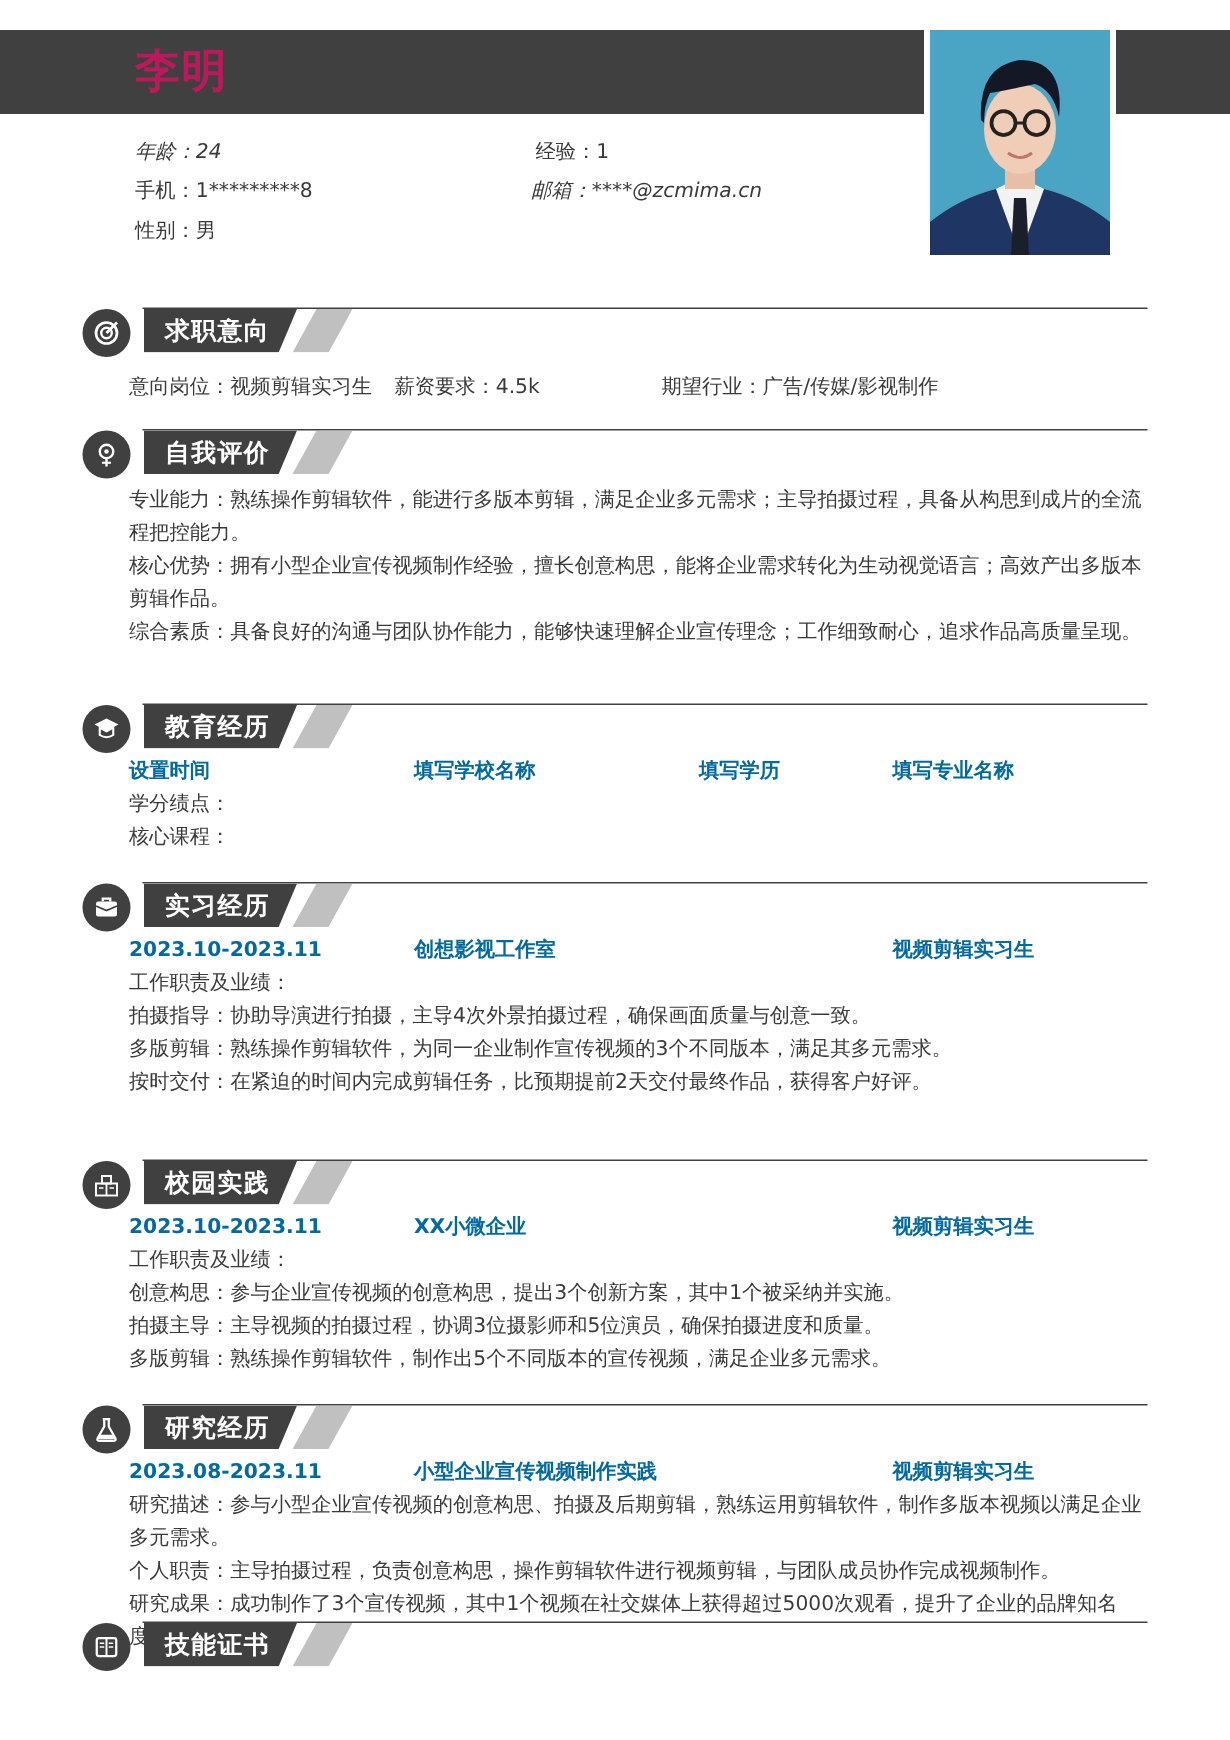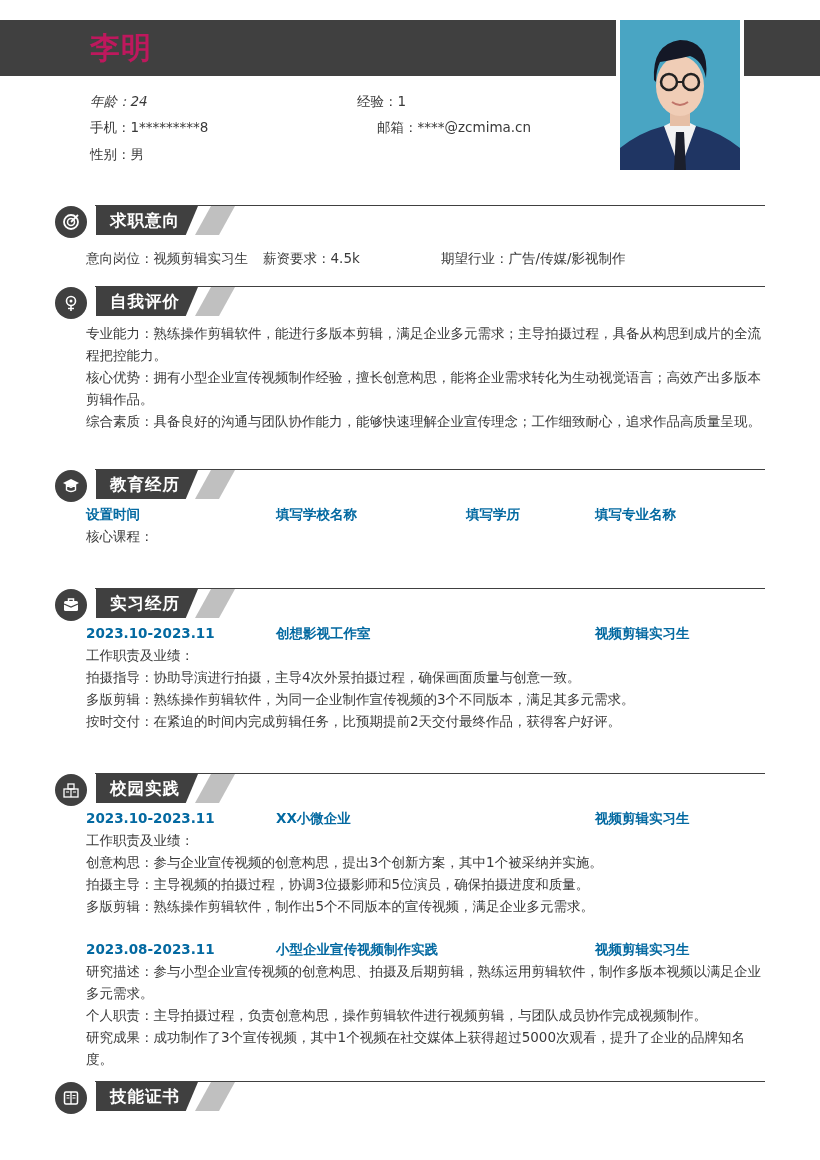--- a/index.html
+++ b/index.html
@@ -53,21 +53,21 @@
 
 <div class="info" style="left:90px; top:91px;font-style:italic;">
   <span>年龄：</span><span>24</span>
 </div>
 <div class="info" style="left:357px; top:91px;">
   <span>经验：</span><span>1</span>
 </div>
 <div class="info" style="left:90px; top:117px;">
   <span>手机：</span><span>1*********8</span>
 </div>
-<div class="info" style="left:377px; top:117px;">
+<div class="info" style="left:354px; top:117px;font-style:italic;">
   <span>邮箱：</span><span>****@zcmima.cn</span>
 </div>
 <div class="info" style="left:90px; top:144px;">
   <span>性别：</span><span>男</span>
 </div>
 
 <div class="section" style="top:205px;">
   <div class="sec-head">
     <div class="sec-line"></div>
     <div class="sec-icon">
@@ -123,20 +123,21 @@
     <div class="sec-slant"></div>
     <div class="sec-title">教育经历</div>
   </div>
   <div class="body">
     <div class="row-bold">
       <span style="left:0;">设置时间</span>
       <span style="left:190px;">填写学校名称</span>
       <span style="left:380px;">填写学历</span>
       <span style="left:509px;">填写专业名称</span>
     </div>
+    <div class="line">学分绩点：</div>
     <div class="line">核心课程：</div>
   </div>
 </div>
 
 <div class="section" style="top:588px;">
   <div class="sec-head">
     <div class="sec-line"></div>
     <div class="sec-icon">
       <svg width="18" height="18" viewBox="0 0 18 18">
           <rect x="2" y="5" width="14" height="10" rx="1.5" fill="#fff"></rect>
@@ -184,20 +185,32 @@
       <span style="left:509px;">视频剪辑实习生</span>
     </div>
     <div class="line">工作职责及业绩：</div>
     <div class="line">创意构思：参与企业宣传视频的创意构思，提出3个创新方案，其中1个被采纳并实施。</div>
     <div class="line">拍摄主导：主导视频的拍摄过程，协调3位摄影师和5位演员，确保拍摄进度和质量。</div>
     <div class="line">多版剪辑：熟练操作剪辑软件，制作出5个不同版本的宣传视频，满足企业多元需求。</div>
   </div>
 </div>
 
 <div class="section" style="top:936px;">
+  <div class="sec-head">
+    <div class="sec-line"></div>
+    <div class="sec-icon">
+      <svg width="18" height="18" viewBox="0 0 18 18">
+          <path d="M6.5 2 L11.5 2 M7.5 2 L7.5 7 L3 15 Q2.5 16.5 4 16.5 L14 16.5 Q15.5 16.5 15 15 L10.5 7 L10.5 2" fill="none" stroke="#fff" stroke-width="1.5"></path>
+          <path d="M4.5 12.5 L13.5 12.5 L15 15.5 L3 15.5 Z" fill="#fff"></path>
+        </svg>
+    </div>
+    <div class="sec-title-box"></div>
+    <div class="sec-slant"></div>
+    <div class="sec-title">研究经历</div>
+  </div>
   <div class="body">
     <div class="row-bold">
       <span style="left:0;">2023.08-2023.11</span>
       <span style="left:190px;">小型企业宣传视频制作实践</span>
       <span style="left:509px;">视频剪辑实习生</span>
     </div>
     <div class="para">研究描述：参与小型企业宣传视频的创意构思、拍摄及后期剪辑，熟练运用剪辑软件，制作多版本视频以满足企业多元需求。</div>
     <div class="para">个人职责：主导拍摄过程，负责创意构思，操作剪辑软件进行视频剪辑，与团队成员协作完成视频制作。</div>
     <div class="para">研究成果：成功制作了3个宣传视频，其中1个视频在社交媒体上获得超过5000次观看，提升了企业的品牌知名度。</div>
   </div>

